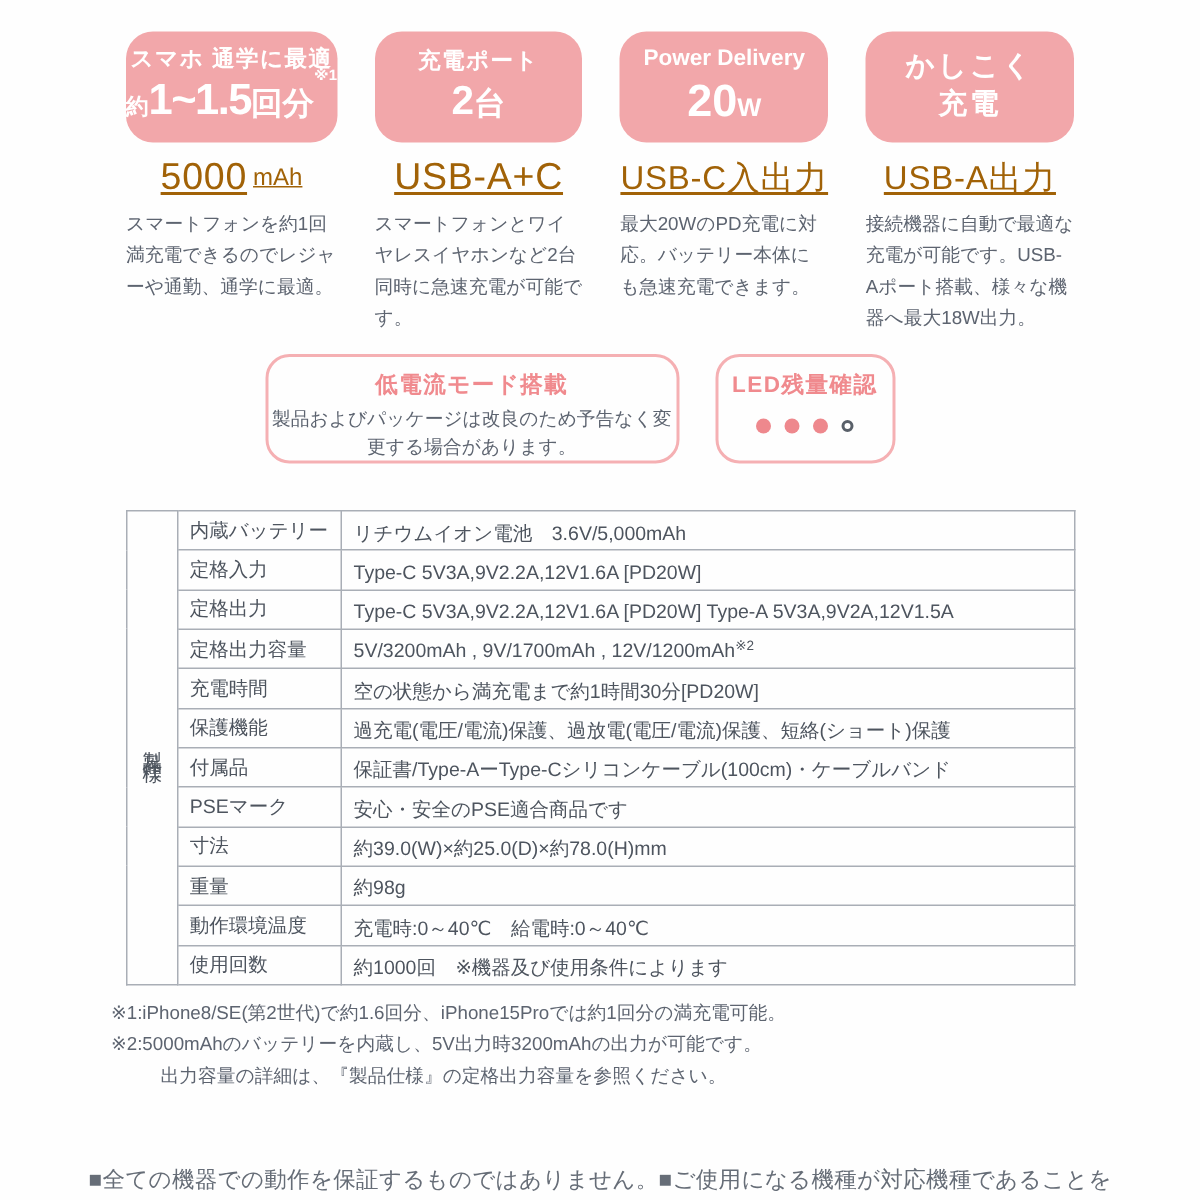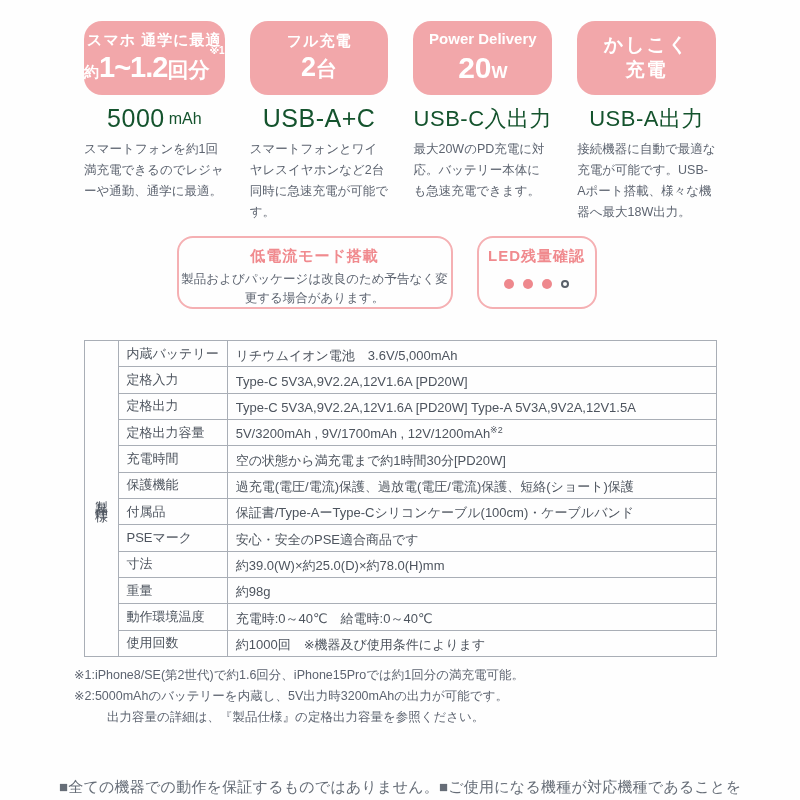--- a/index.html
+++ b/index.html
@@ -17,22 +17,22 @@
   .badge-l2 { font-size:15px; font-weight:bold; white-space:nowrap; }
   .badge-l2 .big { font-size:29px; letter-spacing:-1px; }
   .badge-l2 .suffix { font-size:21px; }
   .badge-l2 sup { font-size:10px; vertical-align:top; position:relative; top:-4px; }
   .b2 .badge-l2 .big { font-size:27px; letter-spacing:0; }
   .b2 .badge-l2 .suffix { font-size:21px; }
   .b3 .badge-l1 { letter-spacing:0; }
   .b3 .badge-l2 .big { font-size:30px; letter-spacing:0; }
   .b3 .badge-l2 .suffix { font-size:17px; }
   .b4 .badge-l1, .b4 .badge-l2 .big { font-size:19px; letter-spacing:2px; line-height:1.3; }
-  .feat-head { margin-top:9px; text-align:center; color:#14532d; height:29px;
-    display:flex; align-items:center; justify-content:center; white-space:nowrap; }
+  .feat-head { margin-top:9px; text-align:center; color:#a16207; height:29px;
+    display:flex; align-items:center; justify-content:center; white-space:nowrap;text-decoration:underline; }
   .feat-head .hb { font-size:25px; letter-spacing:0.5px; }
   .feat-head .hs { font-size:16px; margin-left:4px; }
   .c3 .feat-head .hb, .c4 .feat-head .hb { font-size:22px; }
   .feat-desc { margin-top:6px; font-size:12.5px; line-height:21px; color:#5d6470;
     text-align:left; }
 
   
   .modes { margin-top:13px; display:flex; justify-content:center; align-items:stretch; }
   .mode-box { border:2px solid #f5b0b3; border-radius:16px; height:73px;
     padding-top:9px; text-align:center; }
@@ -77,32 +77,32 @@
 </head>
 <body>
 
 <div class="page">
 
   <div class="features">
 
     <div class="col c1">
       <div class="badge b1">
         <div class="badge-l1">スマホ 通学に最適</div>
-        <div class="badge-l2"><span>約</span><span class="big">1~1.2</span><span class="suffix">回分</span><sup>※1</sup></div>
+        <div class="badge-l2"><span>約</span><span class="big">1~1.5</span><span class="suffix">回分</span><sup>※1</sup></div>
       </div>
       <div class="feat-head">
           <span class="hb">5000</span>
           <span class="hs">mAh</span>
         </div>
       <div class="feat-desc">スマートフォンを約1回満充電できるのでレジャーや通勤、通学に最適。</div>
     </div>
 
     <div class="col c2">
       <div class="badge b2">
-        <div class="badge-l1">フル充電</div>
+        <div class="badge-l1">充電ポート</div>
         <div class="badge-l2"><span class="big">2</span><span class="suffix">台</span></div>
       </div>
       <div class="feat-head">
           <span class="hb">USB-A+C</span>
         </div>
       <div class="feat-desc">スマートフォンとワイヤレスイヤホンなど2台同時に急速充電が可能です。</div>
     </div>
 
     <div class="col c3">
       <div class="badge b3">

